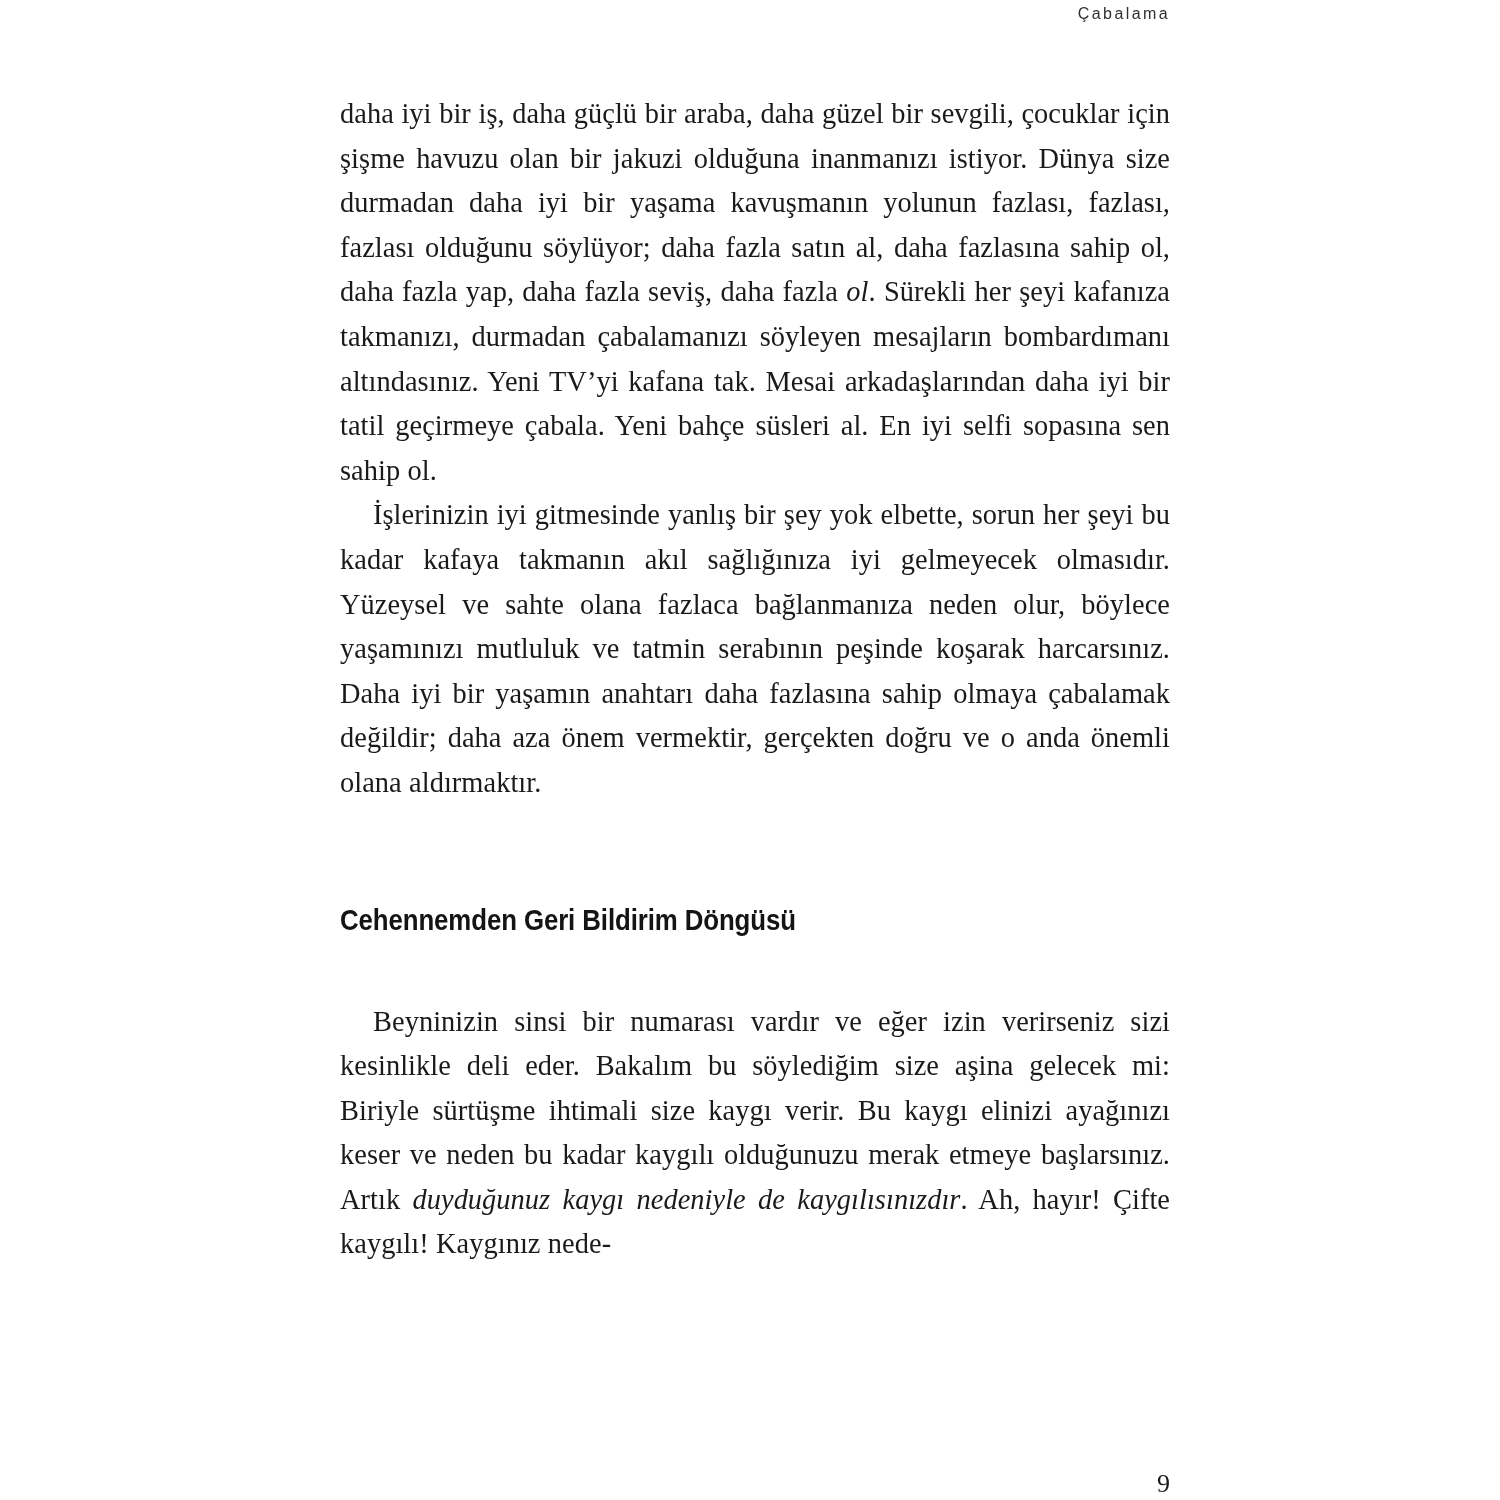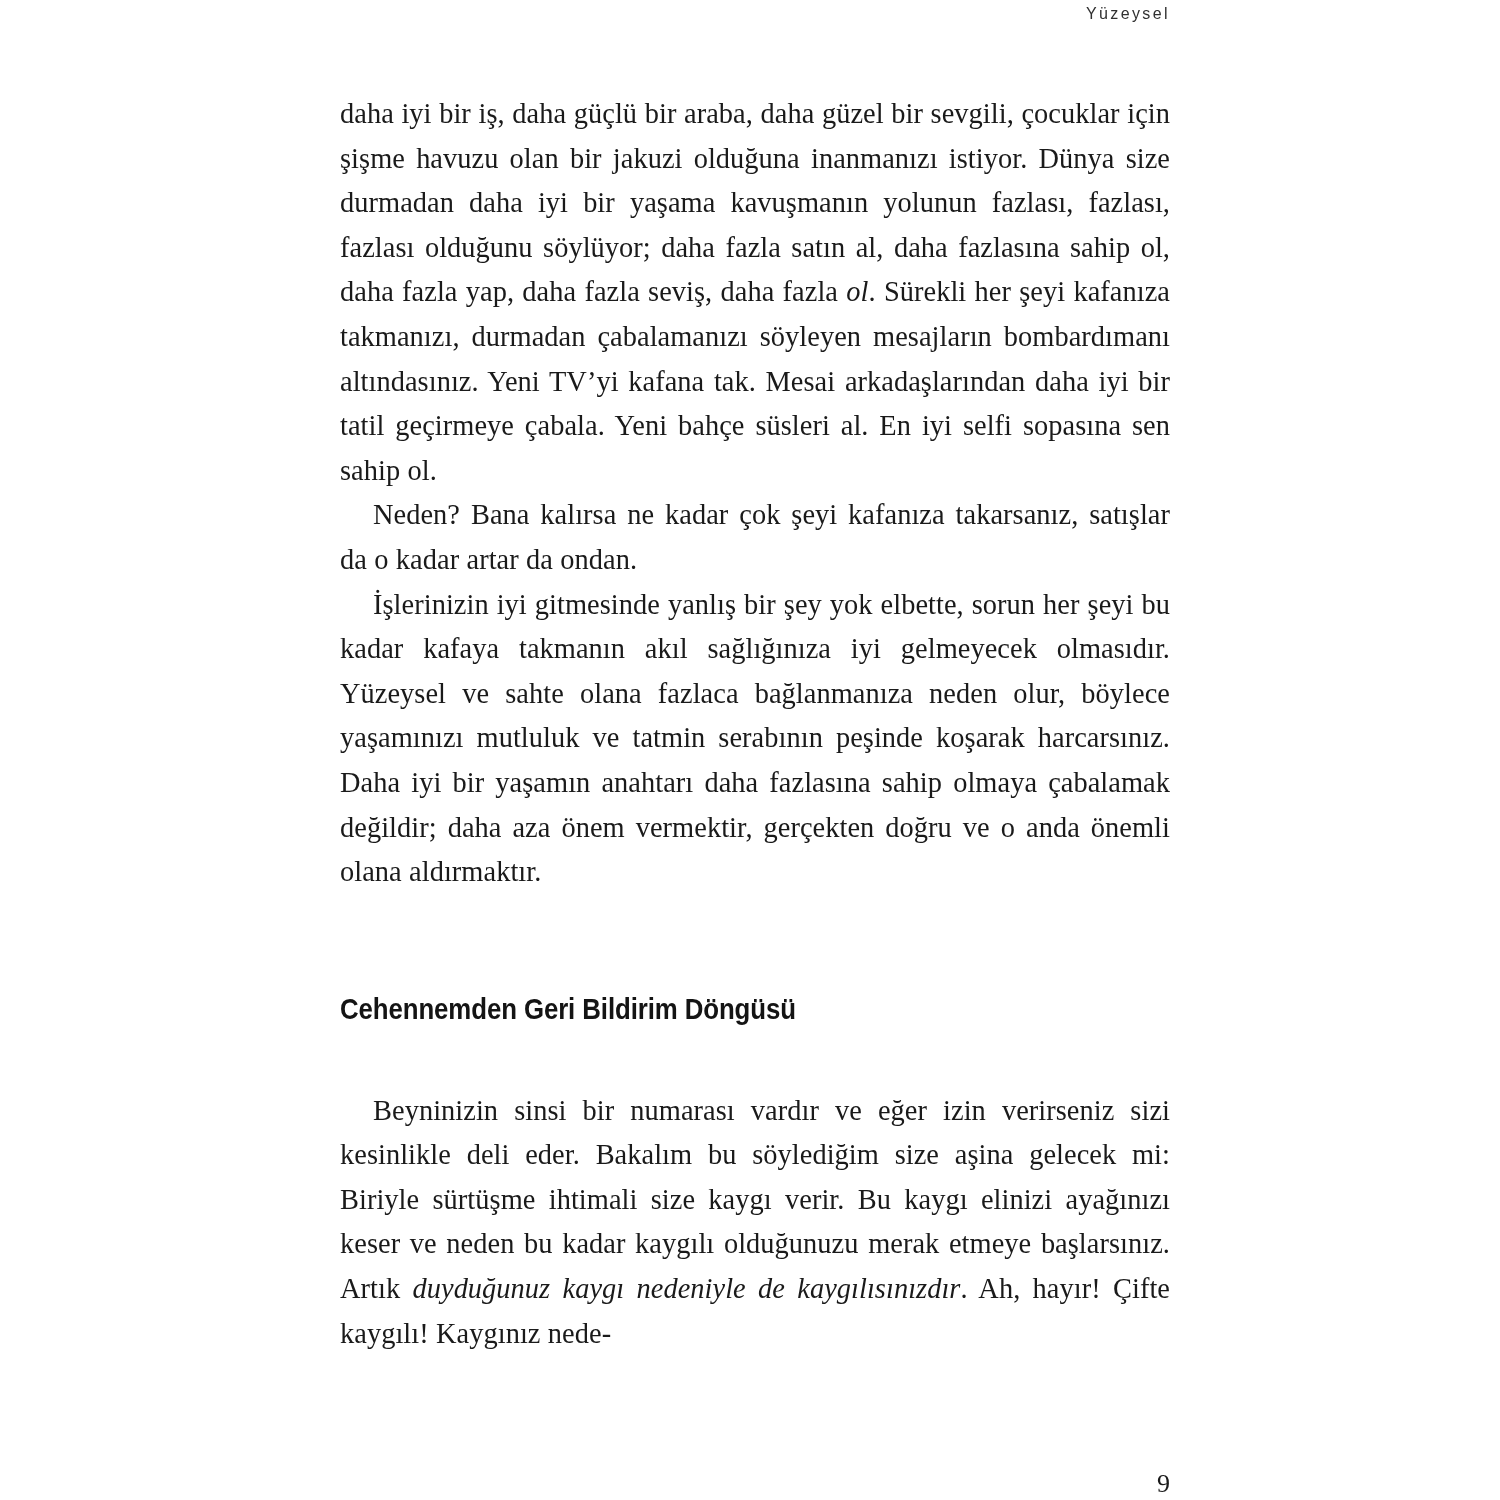--- a/index.html
+++ b/index.html
@@ -92,27 +92,26 @@
     font-size: 26px;
     line-height: 32px;
     color: #1a1a1a;
   }
 </style>
 </head>
 <body>
 
 <div class="page">
 
-  <div class="running-header">Yüzeysel</div>
+  <div class="running-header">Çabalama</div>
 
   <div class="column">
 
     <p class="body">daha iyi bir iş, daha güçlü bir araba, daha güzel bir sevgili, çocuklar için şişme havuzu olan bir jakuzi olduğuna inanmanızı istiyor. Dünya size durmadan daha iyi bir yaşama kavuşmanın yolunun fazlası, fazlası, fazlası olduğunu söylüyor; daha fazla satın al, daha fazlasına sahip ol, daha fazla yap, daha fazla seviş, daha fazla <em>ol</em>. Sürekli her şeyi kafanıza takmanızı, durmadan çabalamanızı söyleyen mesajların bombardımanı altındasınız. Yeni TV’yi kafana tak. Mesai arkadaşlarından daha iyi bir tatil geçirmeye çabala. Yeni bahçe süsleri al. En iyi selfi sopasına sen sahip ol.</p>
 
-    <p class="body indent">Neden? Bana kalırsa ne kadar çok şeyi kafanıza takarsanız, satışlar da o kadar artar da ondan.</p>
 
     <p class="body indent">İşlerinizin iyi gitmesinde yanlış bir şey yok elbette, sorun her şeyi bu kadar kafaya takmanın akıl sağlığınıza iyi gelmeyecek olmasıdır. Yüzeysel ve sahte olana fazlaca bağlanmanıza neden olur, böylece yaşamınızı mutluluk ve tatmin serabının peşinde koşarak harcarsınız. Daha iyi bir yaşamın anahtarı daha fazlasına sahip olmaya çabalamak değildir; daha aza önem vermektir, gerçekten doğru ve o anda önemli olana aldırmaktır.</p>
 
     <div class="heading-gap-before"></div>
 
     <h2 class="section-heading">Cehennemden Geri Bildirim Döngüsü</h2>
 
     <div class="heading-gap-after"></div>
 
     <p class="body indent">Beyninizin sinsi bir numarası vardır ve eğer izin verirseniz sizi kesinlikle deli eder. Bakalım bu söylediğim size aşina gelecek mi: Biriyle sürtüşme ihtimali size kaygı verir. Bu kaygı elinizi ayağınızı keser ve neden bu kadar kaygılı olduğunuzu merak etmeye başlarsınız. Artık <em>duyduğunuz kaygı nedeniyle de kaygılısınızdır</em>. Ah, hayır! Çifte kaygılı! Kaygınız nede-</p>

